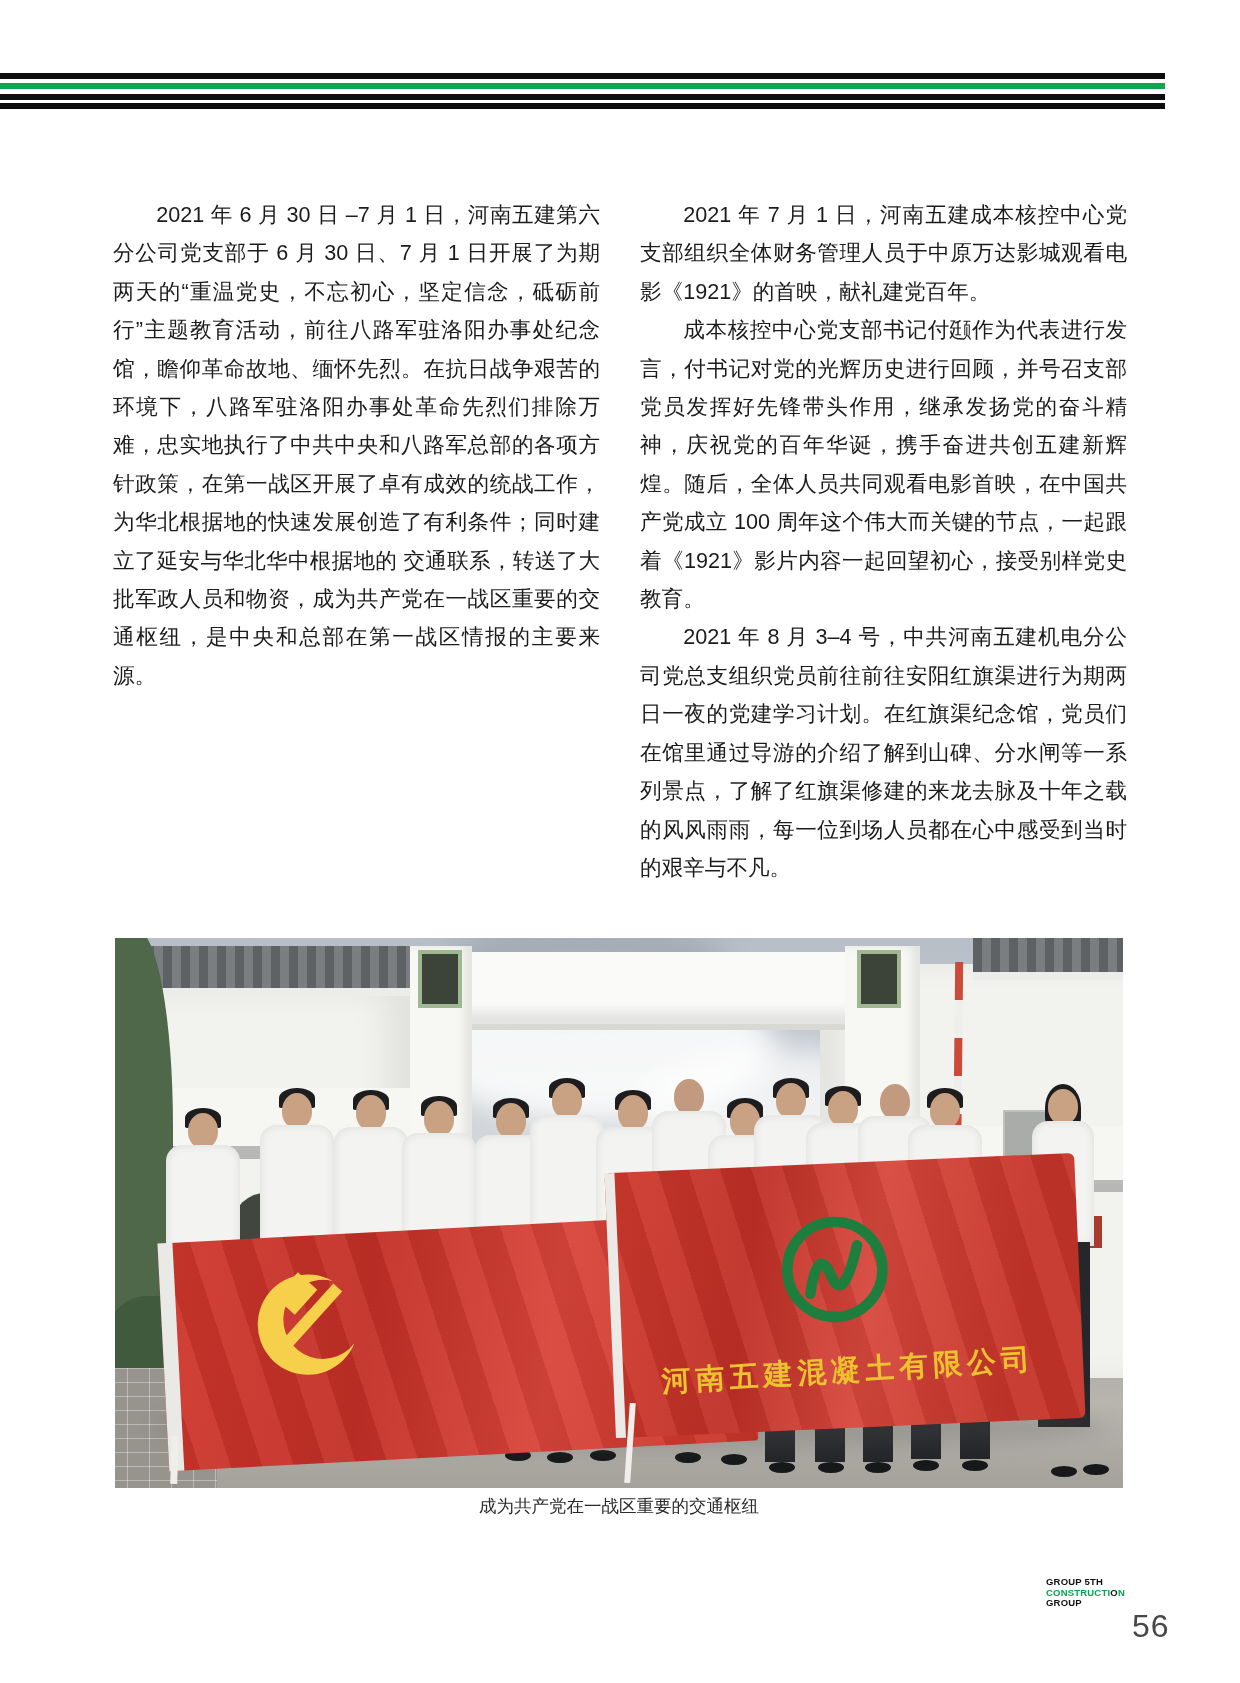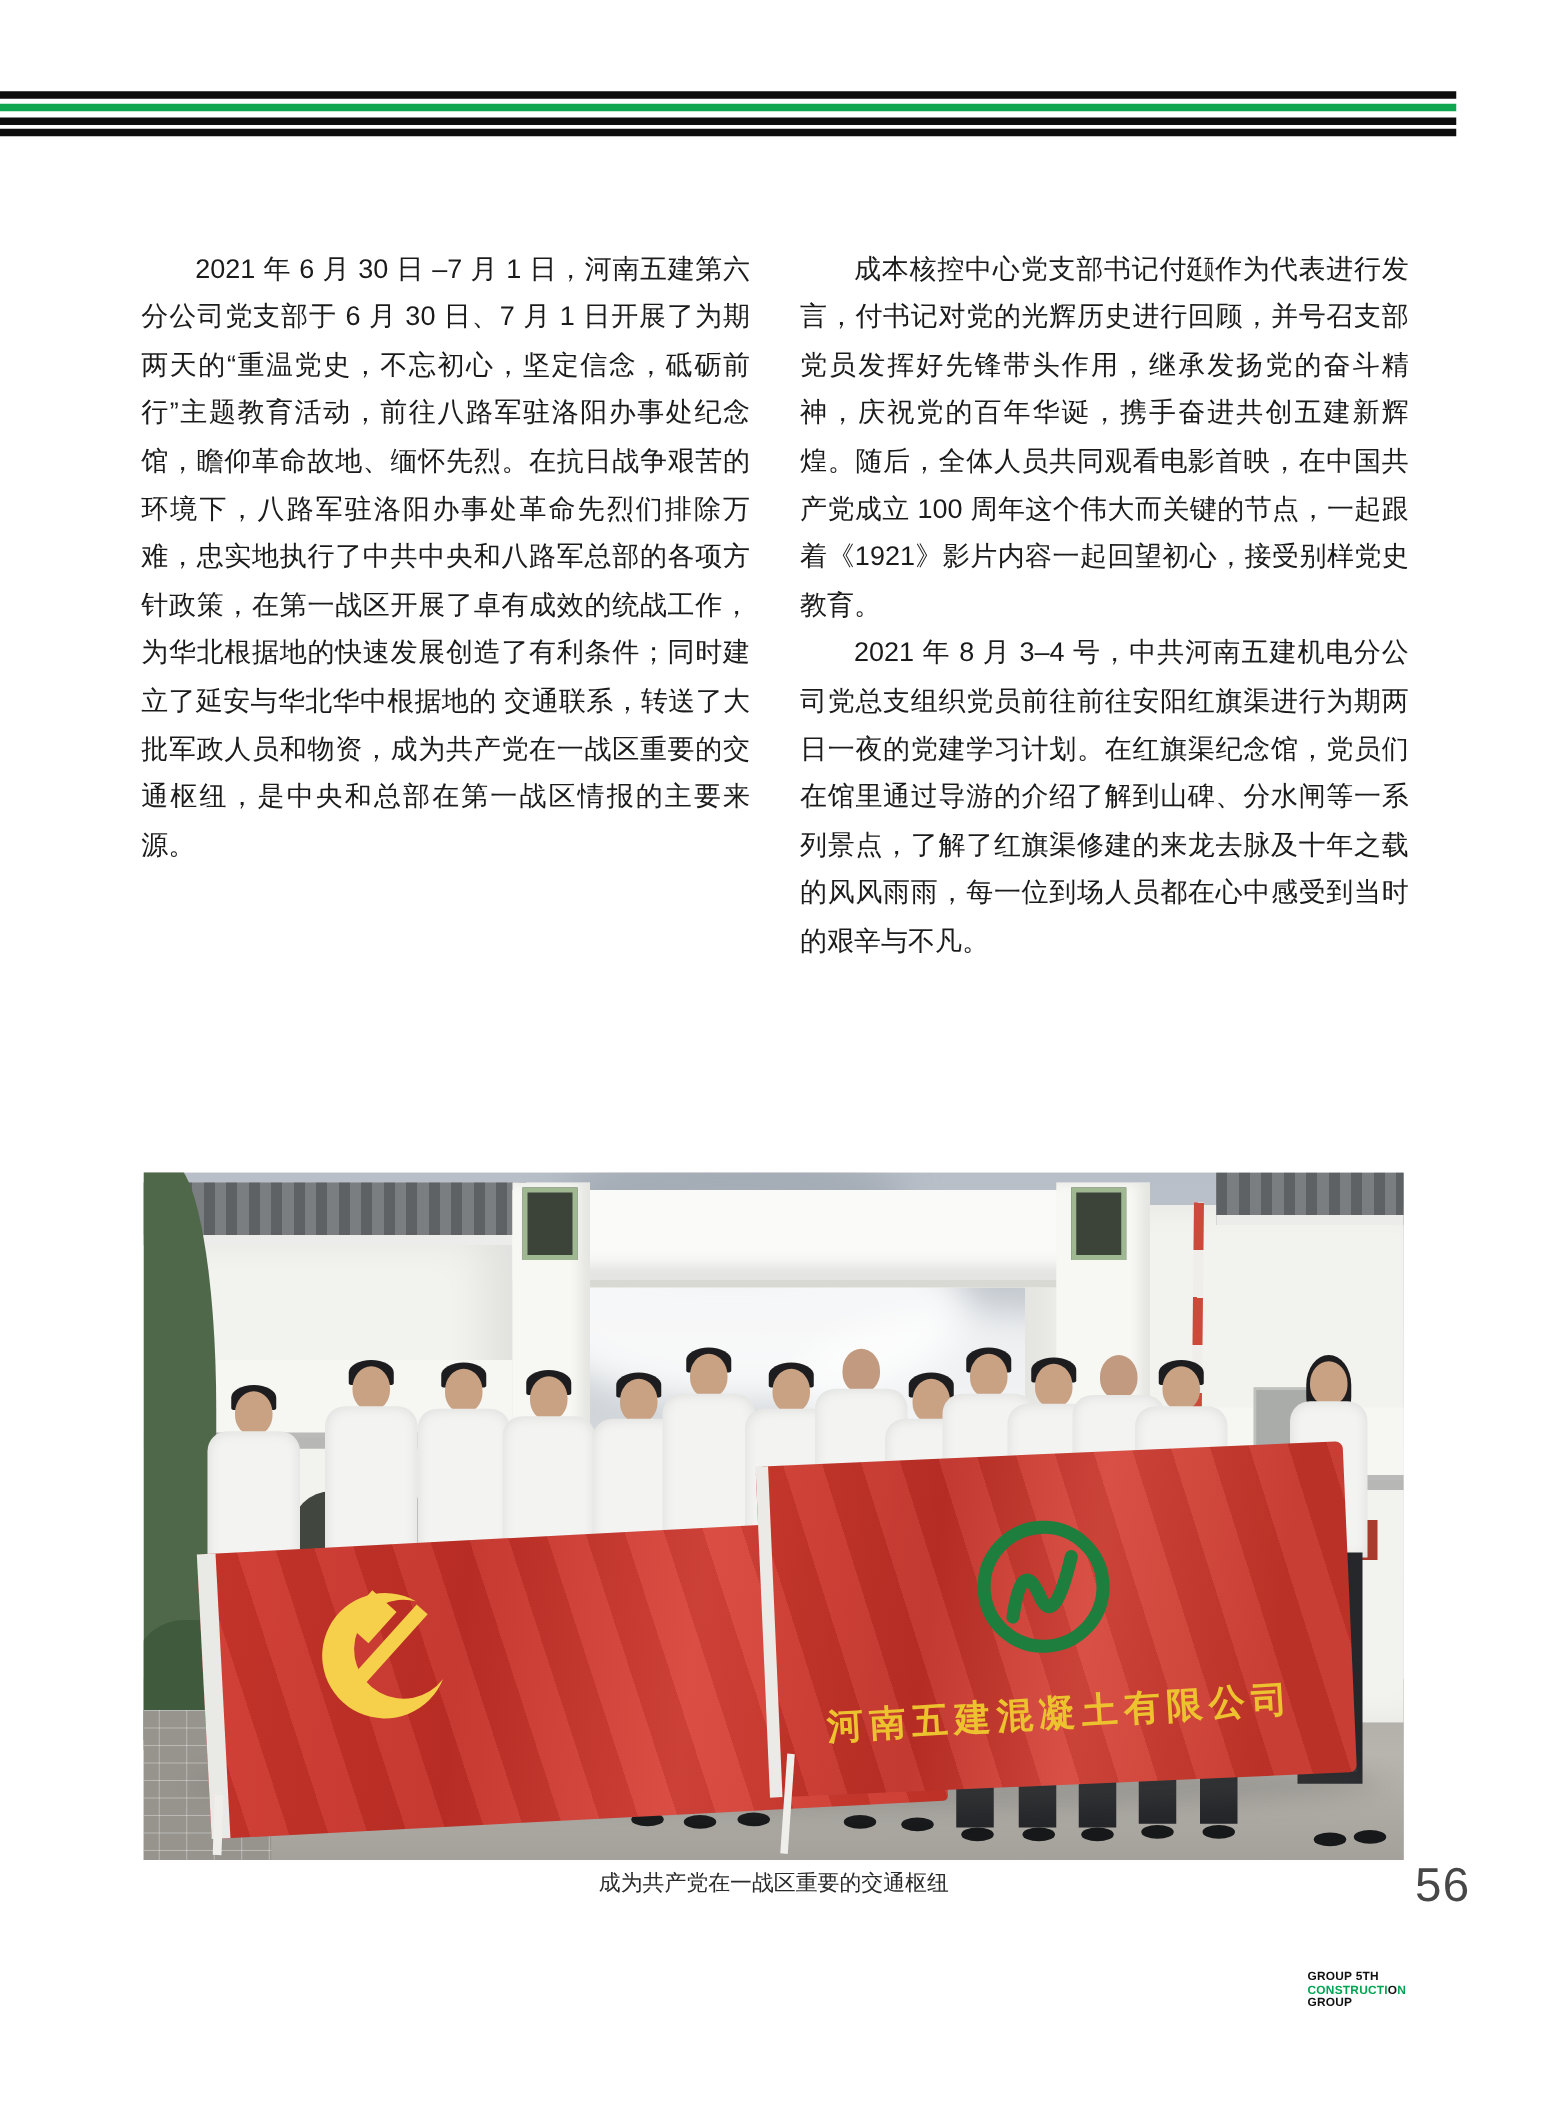--- a/index.html
+++ b/index.html
@@ -84,39 +84,40 @@
     white-space:nowrap; }
   .pole { position:absolute; background:#efeeea; }
   
   #caption { position:absolute; left:115px; top:1494px; width:1008px; text-align:center;
              color:#2a2a2a; font-size:17.5px; line-height:24px; }
   
   #brand { position:absolute; left:1046px; top:1577px; font-size:9.5px; font-weight:bold;
            line-height:10.5px; color:#111; letter-spacing:.2px; white-space:nowrap; }
   #brand .green { color:#00a551; }
   #brand .dark-o { color:#151515; }
-  #page-num { position:absolute; left:1132px; top:1488px; font-size:38px; color:#474747;
+  #page-num { position:absolute; left:1132px; top:1608px; font-size:32px; color:#474747;
               letter-spacing:1px; }
 </style>
 </head>
 <body>
 
 <div id="page">
 
   <div id="stripes">
     <div class="stripe s1"></div>
     <div class="stripe s2"></div>
     <div class="stripe s3"></div>
     <div class="stripe s4"></div>
   </div>
 
   <div id="col-left" class="col">
     <p>2021 年 6 月 30 日 –7 月 1 日，河南五建第六分公司党支部于 6 月 30 日、7 月 1 日开展了为期两天的“重温党史，不忘初心，坚定信念，砥砺前行”主题教育活动，前往八路军驻洛阳办事处纪念馆，瞻仰革命故地、缅怀先烈。在抗日战争艰苦的环境下，八路军驻洛阳办事处革命先烈们排除万难，忠实地执行了中共中央和八路军总部的各项方针政策，在第一战区开展了卓有成效的统战工作，为华北根据地的快速发展创造了有利条件；同时建立了延安与华北华中根据地的 交通联系，转送了大批军政人员和物资，成为共产党在一战区重要的交通枢纽，是中央和总部在第一战区情报的主要来源。</p>
   </div>
   <div id="col-right" class="col">
+    <p>2021 年 7 月 1 日，河南五建成本核控中心党支部组织全体财务管理人员于中原万达影城观看电影《1921》的首映，献礼建党百年。</p>
     <p>成本核控中心党支部书记付颋作为代表进行发言，付书记对党的光辉历史进行回顾，并号召支部党员发挥好先锋带头作用，继承发扬党的奋斗精神，庆祝党的百年华诞，携手奋进共创五建新辉煌。随后，全体人员共同观看电影首映，在中国共产党成立 100 周年这个伟大而关键的节点，一起跟着《1921》影片内容一起回望初心，接受别样党史教育。</p>
     <p>2021 年 8 月 3–4 号，中共河南五建机电分公司党总支组织党员前往前往安阳红旗渠进行为期两日一夜的党建学习计划。在红旗渠纪念馆，党员们在馆里通过导游的介绍了解到山碑、分水闸等一系列景点，了解了红旗渠修建的来龙去脉及十年之载的风风雨雨，每一位到场人员都在心中感受到当时的艰辛与不凡。</p>
   </div>
 
   <div id="photo">
     <div id="sky" class="ph"></div>
     <div class="ph cloud" style="left:300px;top:35px;width:360px;height:150px;background:rgba(255,255,255,.85);"></div>
     <div class="ph cloud" style="left:520px;top:110px;width:300px;height:130px;background:rgba(255,255,255,.7);"></div>
     <div class="ph cloud" style="left:330px;top:-20px;width:280px;height:90px;background:rgba(148,156,167,.55);"></div>
     <div id="ground" class="ph"></div>

